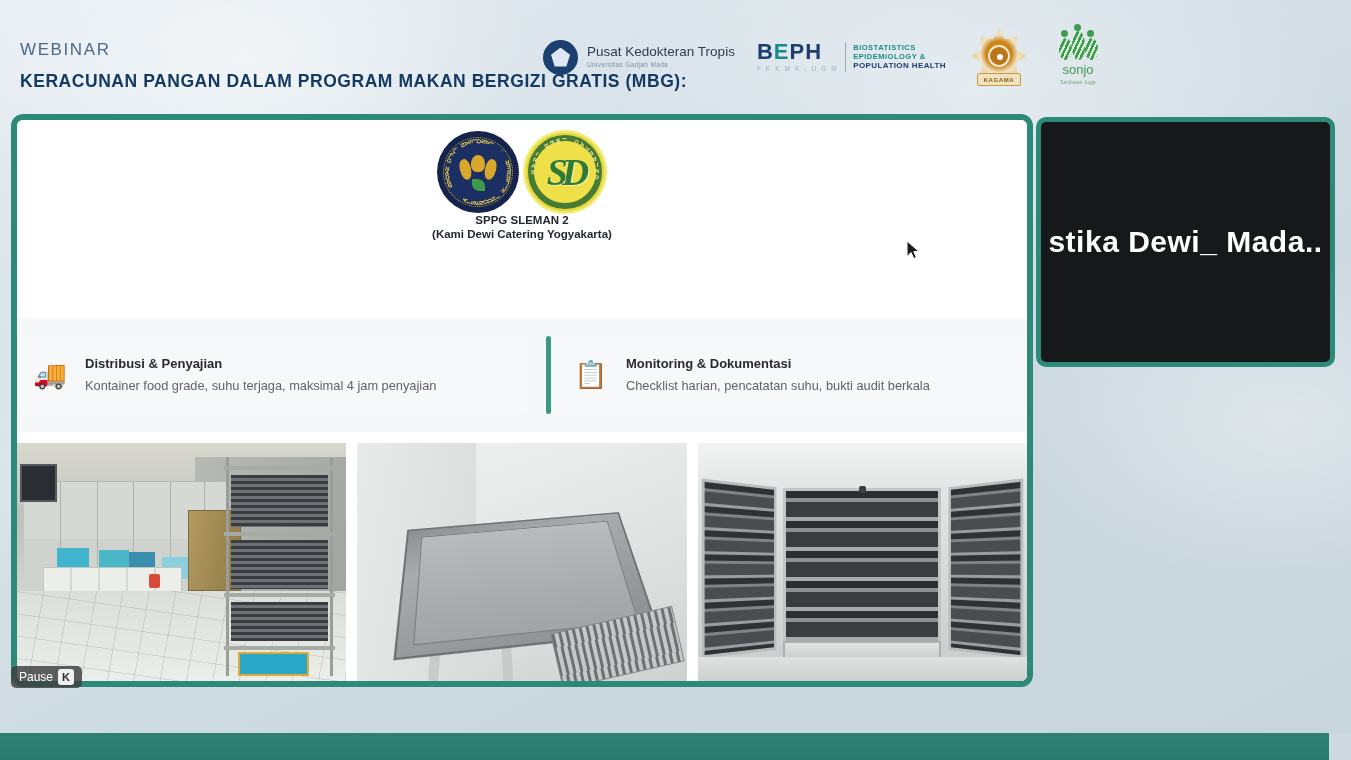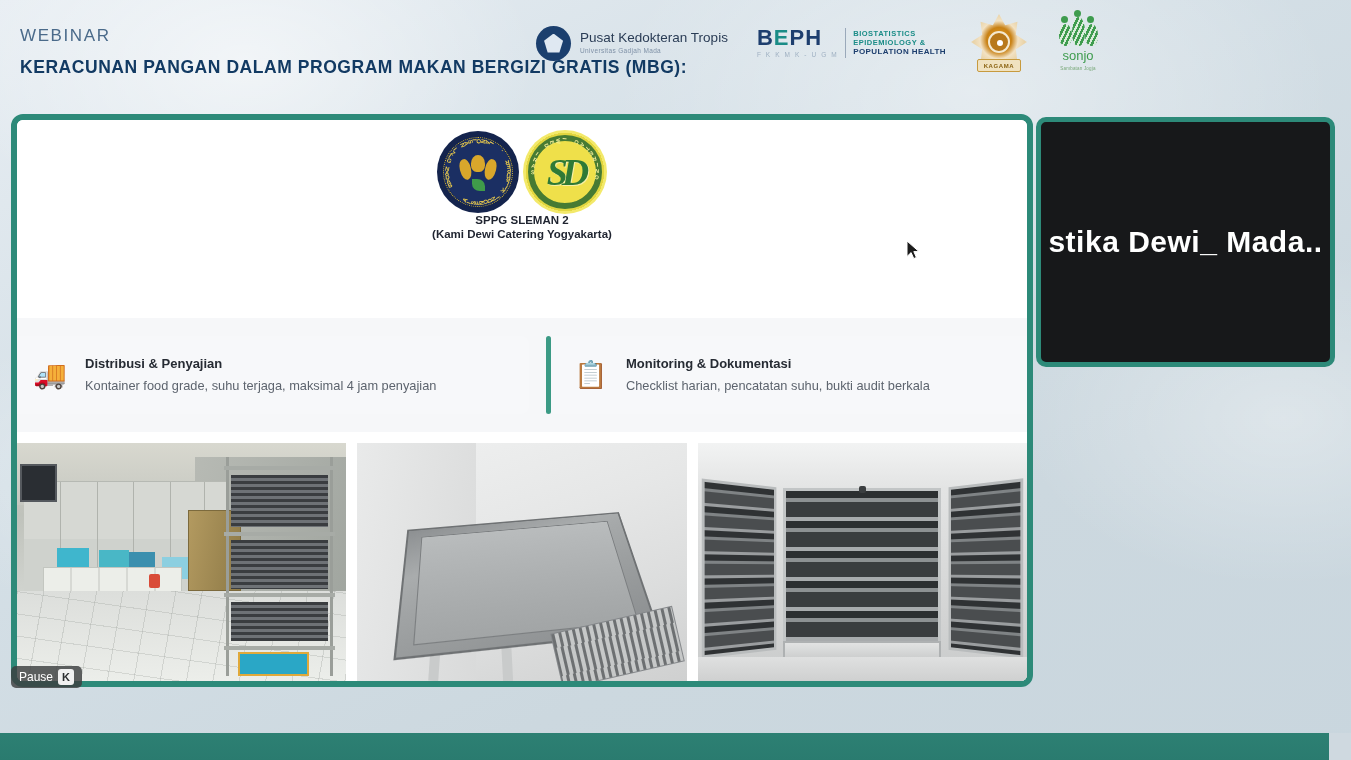--- a/index.html
+++ b/index.html
@@ -24,21 +24,21 @@
     background:
       radial-gradient(ellipse 420px 260px at 18% 8%, rgba(255,255,255,0.55), rgba(255,255,255,0) 70%),
       radial-gradient(ellipse 500px 300px at 72% 12%, rgba(255,255,255,0.40), rgba(255,255,255,0) 72%),
       radial-gradient(ellipse 380px 240px at 95% 55%, rgba(255,255,255,0.35), rgba(255,255,255,0) 70%),
       radial-gradient(ellipse 300px 200px at 8% 62%, rgba(255,255,255,0.25), rgba(255,255,255,0) 70%);
     pointer-events: none;
   }
 
   
   .header {
-    position: absolute; left: 0; top: 0;
+    position: absolute; left: 0; top: 14px;
     width: 1114px; height: 108px;
     z-index: 5;
   }
   .hdr-text { position: absolute; left: 20px; top: 26px; }
   .hdr-webinar {
     font-size: 17px; letter-spacing: 1.6px; font-weight: 400;
     color: #4a6a8a;
   }
   .hdr-line {
     font-size: 17.5px; font-weight: 700; letter-spacing: 0.55px;
@@ -63,21 +63,21 @@
     width: 19px; height: 19px;
     background: #dfe8f2;
     clip-path: polygon(50% 0%, 100% 38%, 81% 100%, 19% 100%, 0% 38%);
   }
   .pkt-txt { line-height: 1.05; }
   .pkt-name { font-size: 13.5px; color: #2a3c55; font-weight: 400; white-space: nowrap; }
   .pkt-sub { font-size: 6.5px; color: #7e90a6; letter-spacing: .35px; margin-top: 3px; white-space: nowrap; }
 
   
   .logo-beph { gap: 7px; }
-  .beph-word { line-height: 1; margin-left: 7px; }
+  .beph-word { line-height: 1; }
   .beph-main { font-size: 22px; font-weight: 700; letter-spacing: 1px; }
   .beph-main .b { color: #1d3e6e; }
   .beph-main .e { color: #1a8c87; }
   .beph-main .p { color: #1d3e6e; }
   .beph-main .h { color: #1d3e6e; }
   .beph-sub { font-size: 6.5px; color: #9fb0c2; letter-spacing: 1.6px; margin-top: 3px; }
   .beph-div { width: 1px; height: 30px; background: #9aa9ba; }
   .beph-desc { line-height: 1.25; }
   .beph-desc .l1 { font-size: 7.5px; font-weight: 700; color: #1a8c87; letter-spacing: .5px; }
   .beph-desc .l2 { font-size: 7.5px; font-weight: 700; color: #1a8c87; letter-spacing: .5px; }

